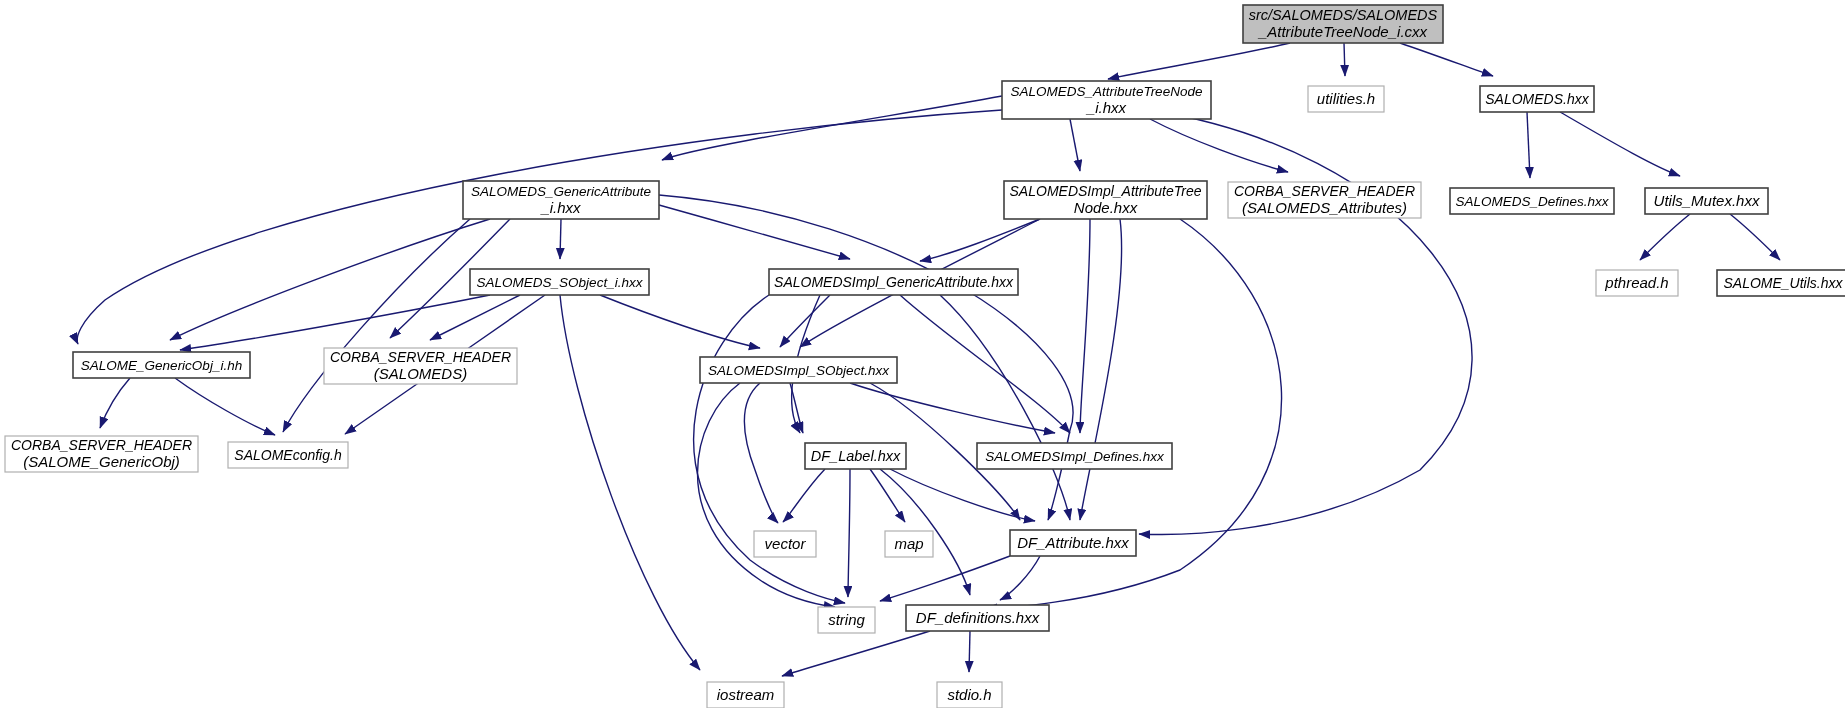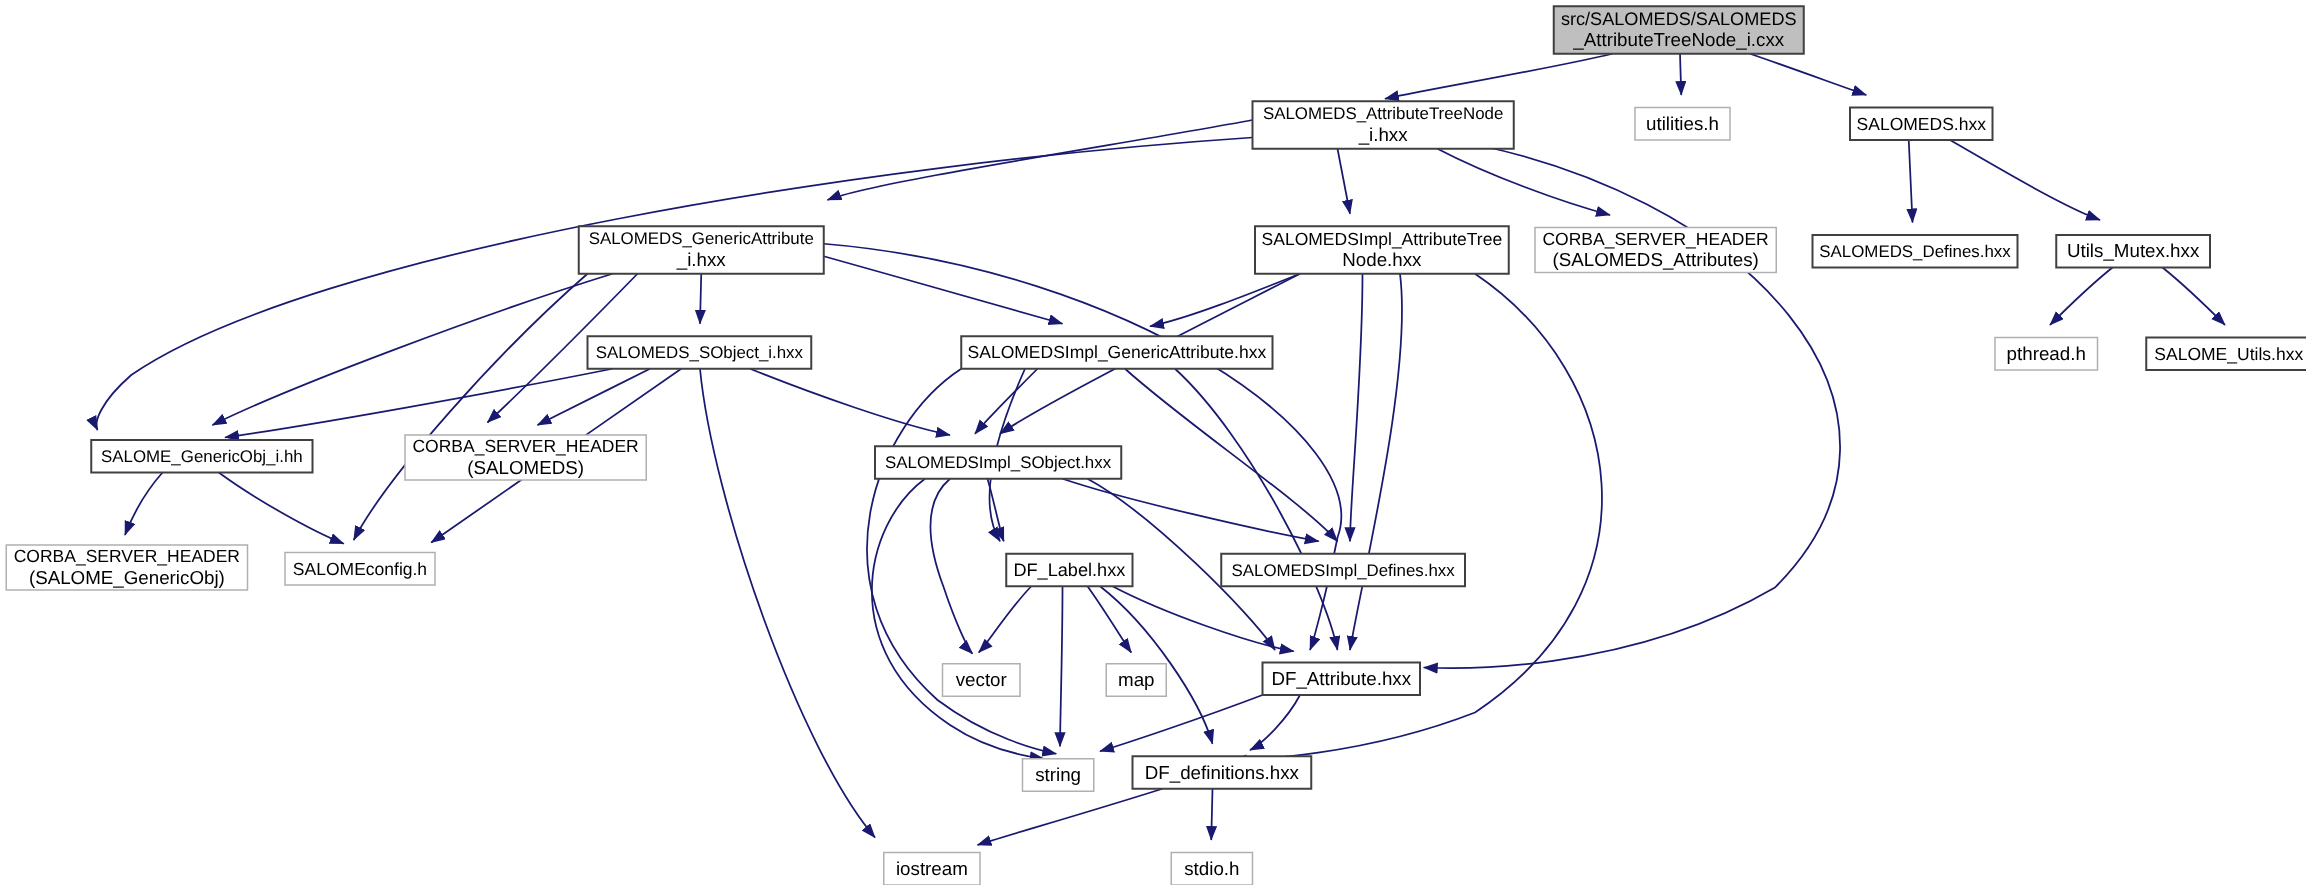--- a/index.html
+++ b/index.html
@@ -9,20 +9,21 @@
   }
   body {
     font-family: "Liberation Sans", sans-serif;
   }
   #graph-root {
     position: relative;
     width: 1845px;
     height: 708px;
     background: #ffffff;
     overflow: hidden;
+    font-style: italic;
   }
   svg.graph-canvas {
     position: absolute;
     top: 0;
     left: 0;
     width: 1845px;
     height: 708px;
   }
   .node-label {
     font-family: "Liberation Sans", sans-serif;

